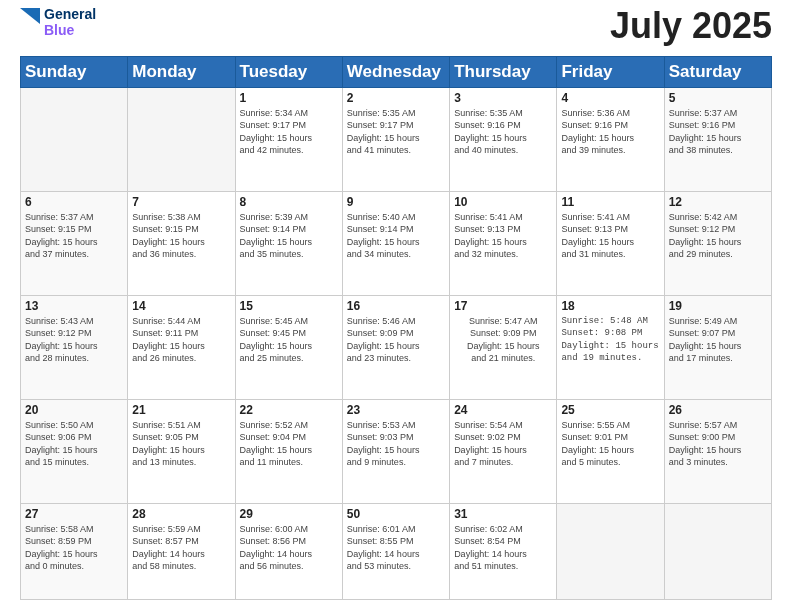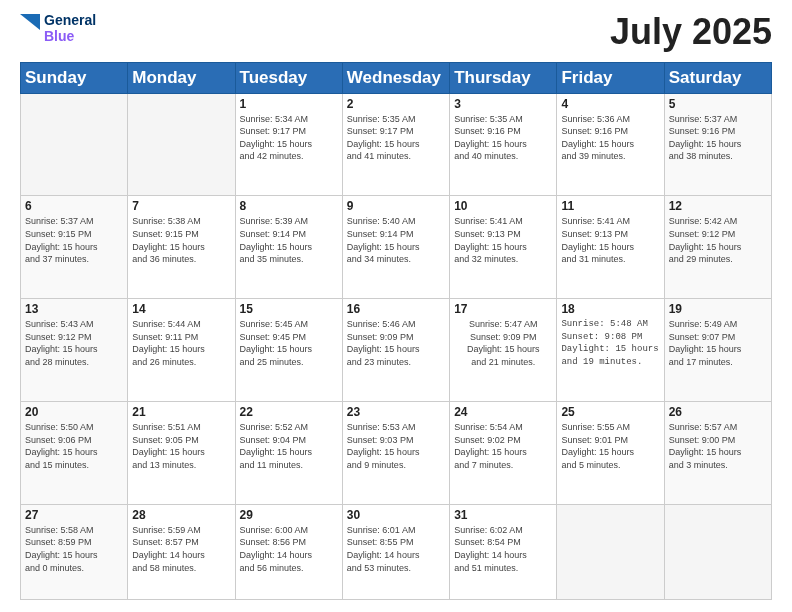--- a/index.html
+++ b/index.html
@@ -6,21 +6,21 @@
     body {
       font-family: Arial, sans-serif;
       background: #fff;
       width: 792px;
       height: 612px;
       overflow: hidden;
     }
     .page {
       width: 792px;
       height: 612px;
-      padding: 12px 20px 12px 20px;
+      padding: 6px 20px 12px 20px;
       display: flex;
       flex-direction: column;
     }
     .header {
       display: flex;
       justify-content: space-between;
       align-items: flex-start;
       margin-bottom: 10px;
     }
     .logo {
@@ -329,21 +329,21 @@
 and 58 minutes.</div>
           </td>
           <td>
             <span class="day-number">29</span>
             <div class="day-info" style="white-space: pre-line;">Sunrise: 6:00 AM
 Sunset: 8:56 PM
 Daylight: 14 hours
 and 56 minutes.</div>
           </td>
           <td>
-            <span class="day-number">30</span>
+            <span class="day-number">50</span>
             <div class="day-info" style="white-space: pre-line;">Sunrise: 6:01 AM
 Sunset: 8:55 PM
 Daylight: 14 hours
 and 53 minutes.</div>
           </td>
           <td>
             <span class="day-number">31</span>
             <div class="day-info" style="white-space: pre-line;">Sunrise: 6:02 AM
 Sunset: 8:54 PM
 Daylight: 14 hours

